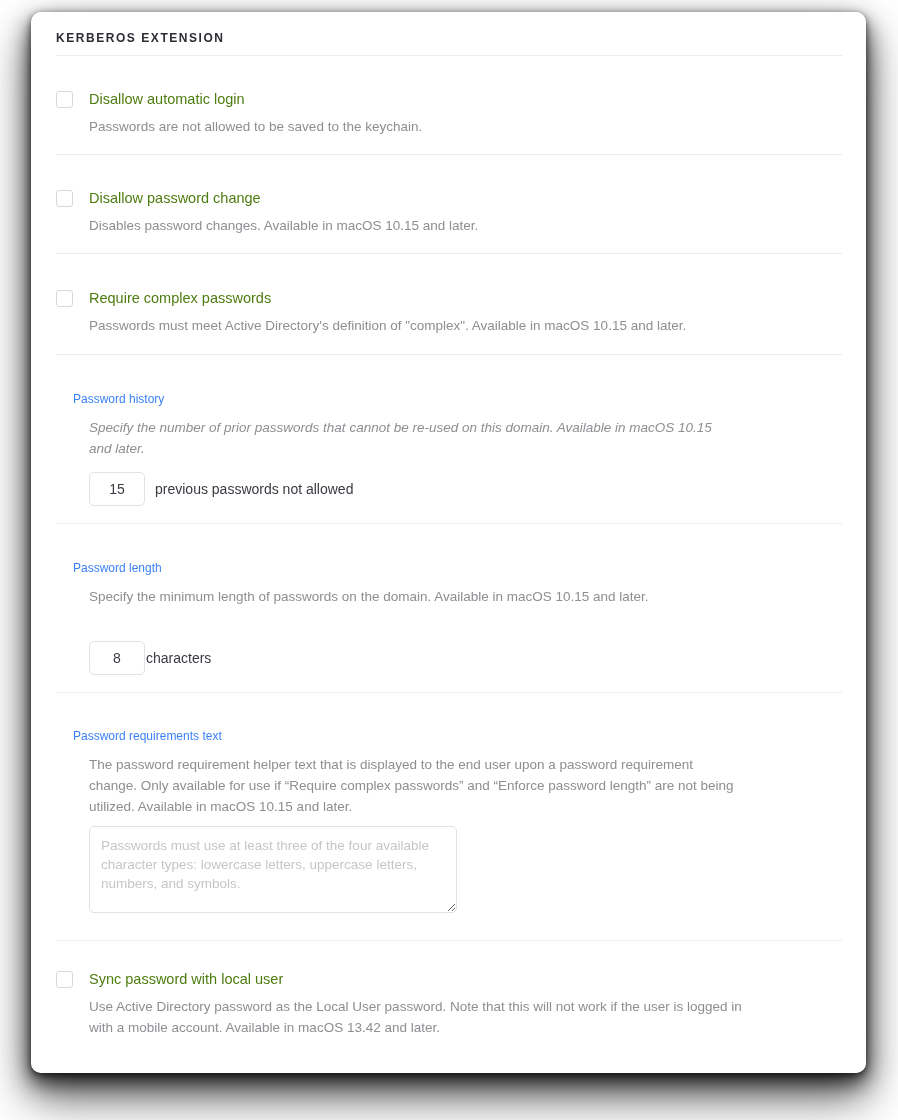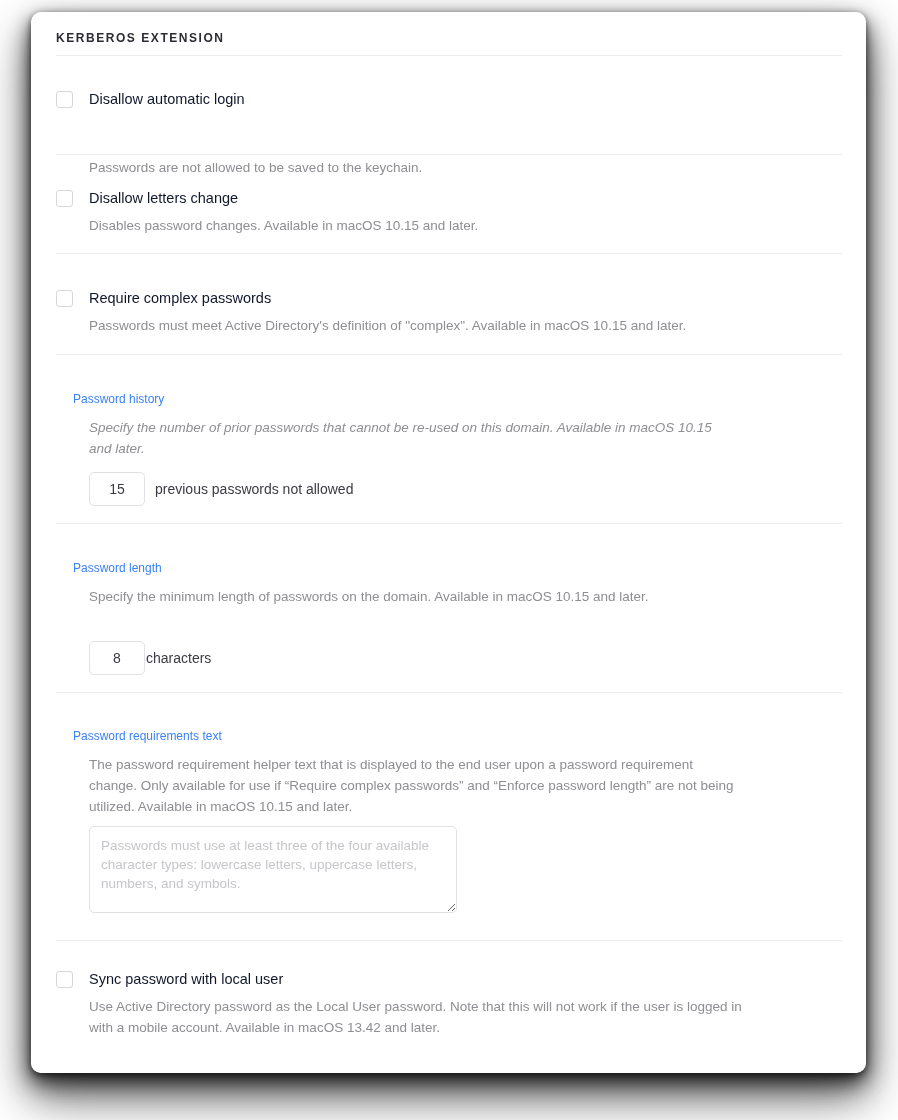--- a/index.html
+++ b/index.html
@@ -84,21 +84,21 @@
     border-radius: 3px;
     background: #ffffff;
     box-sizing: border-box;
     cursor: pointer;
   }
 
   .cb-label {
     position: absolute;
     left: 58px;
     font-size: 14.5px;
-    color: #0f172a;
+    color: #4d7c0f;
     line-height: 19px;
     white-space: nowrap;
   }
 
   .desc {
     position: absolute;
     left: 58px;
     font-size: 13.5px;
     color: #8e8e93;
     line-height: 21px;
@@ -166,27 +166,27 @@
 <div class="stage">
   <div class="card">
     <div class="card-inner">
 
       <div class="panel-title">KERBEROS EXTENSION</div>
       <div class="divider" style="top:43px;"></div>
 
       <div class="row" style="top:72px;">
         <div class="checkbox" style="left:25px; top:7px;"></div>
         <div class="cb-label" style="top:6px;">Disallow automatic login</div>
-        <div class="desc" style="top:32px; width:740px;margin-top:41px;">Passwords are not allowed to be saved to the keychain.</div>
+        <div class="desc" style="top:32px; width:740px;">Passwords are not allowed to be saved to the keychain.</div>
       </div>
       <div class="divider" style="top:142px;"></div>
 
       <div class="row" style="top:171px;">
         <div class="checkbox" style="left:25px; top:7px;"></div>
-        <div class="cb-label" style="top:6px;">Disallow letters change</div>
+        <div class="cb-label" style="top:6px;">Disallow password change</div>
         <div class="desc" style="top:32px; width:740px;">Disables password changes. Available in macOS 10.15 and later.</div>
       </div>
       <div class="divider" style="top:241px;"></div>
 
       <div class="row" style="top:271px;">
         <div class="checkbox" style="left:25px; top:7px;"></div>
         <div class="cb-label" style="top:6px;">Require complex passwords</div>
         <div class="desc" style="top:32px; width:750px;">Passwords must meet Active Directory's definition of "complex". Available in macOS 10.15 and later.</div>
       </div>
       <div class="divider" style="top:342px;"></div>

